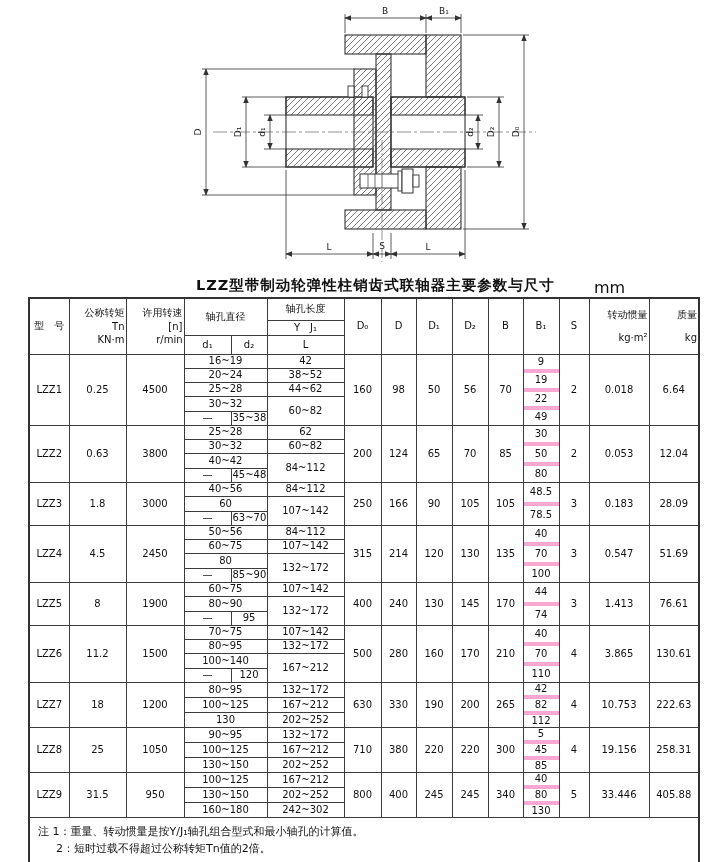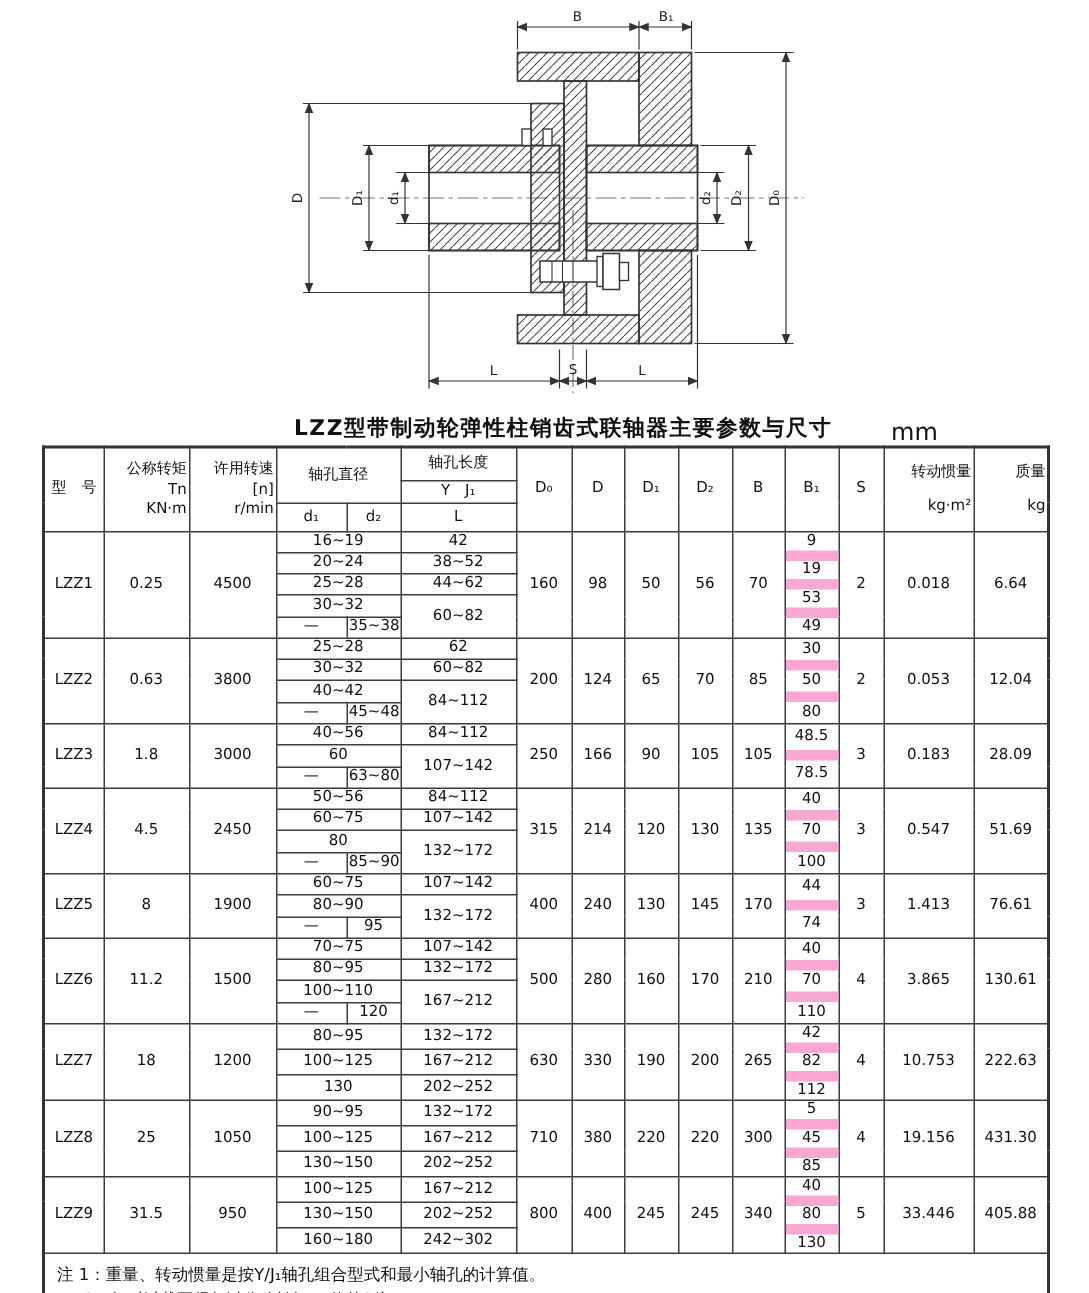--- a/index.html
+++ b/index.html
@@ -24,21 +24,21 @@
     overflow:hidden;white-space:nowrap;
   }
   thead tr.h1{height:22px;}
   thead tr.h2{height:15px;}
   thead tr.h3{height:19px;}
   tbody tr{height:14px;}
   .hdr-stack div{line-height:1.35;text-align:right;}
   .hdr-gap{margin-top:9px;}
   td.b1-cell{padding:0;}
   .b1-stack{display:flex;flex-direction:column;height:100%;width:100%;}
-  .b1-item{flex:1 1 0;display:flex;align-items:center;justify-content:center;border-top:7px solid #f9a8d4;}
+  .b1-item{flex:1 1 0;display:flex;align-items:center;justify-content:center;border-top:4px solid #f9a8d4;}
   .b1-item:first-child{border-top:none;}
   td.notes{
     text-align:left;vertical-align:top;padding:5px 6px 6px 8px;
     height:40px;font-size:11px;white-space:normal;line-height:1.55;
   }
   .note-line2{padding-left:18px;}
   .dim-text{font-size:9px;fill:#222;}
 </style>
 </head>
 <body>
@@ -218,21 +218,21 @@
         <td>42</td>
         <td rowspan="5">160</td>
         <td rowspan="5">98</td>
         <td rowspan="5">50</td>
         <td rowspan="5">56</td>
         <td rowspan="5">70</td>
         <td rowspan="5" class="b1-cell" style="height: 70px;">
           <div class="b1-stack">
             <div class="b1-item">9</div>
             <div class="b1-item">19</div>
-            <div class="b1-item">53</div>
+            <div class="b1-item">22</div>
             <div class="b1-item">49</div>
           </div>
         </td>
         <td rowspan="5">2</td>
         <td rowspan="5">0.018</td>
         <td rowspan="5">6.64</td>
       </tr>
       <tr>
         <td colspan="2">20~24</td>
         <td>38~52</td>
@@ -303,21 +303,21 @@
         <td rowspan="3">3</td>
         <td rowspan="3">0.183</td>
         <td rowspan="3">28.09</td>
       </tr>
       <tr>
         <td colspan="2">60</td>
         <td rowspan="2">107~142</td>
       </tr>
       <tr>
         <td>—</td>
-        <td>63~80</td>
+        <td>63~70</td>
       </tr>
       <tr>
         <td rowspan="4">LZZ4</td>
         <td rowspan="4">4.5</td>
         <td rowspan="4">2450</td>
         <td colspan="2">50~56</td>
         <td>84~112</td>
         <td rowspan="4">315</td>
         <td rowspan="4">214</td>
         <td rowspan="4">120</td>
@@ -395,21 +395,21 @@
         </td>
         <td rowspan="4">4</td>
         <td rowspan="4">3.865</td>
         <td rowspan="4">130.61</td>
       </tr>
       <tr>
         <td colspan="2">80~95</td>
         <td>132~172</td>
       </tr>
       <tr>
-        <td colspan="2">100~110</td>
+        <td colspan="2">100~140</td>
         <td rowspan="2">167~212</td>
       </tr>
       <tr>
         <td>—</td>
         <td>120</td>
       </tr>
       <tr>
         <td rowspan="3">LZZ7</td>
         <td rowspan="3">18</td>
         <td rowspan="3">1200</td>
@@ -452,21 +452,21 @@
         <td rowspan="3">300</td>
         <td rowspan="3" class="b1-cell" style="height: 42px;">
           <div class="b1-stack">
             <div class="b1-item">5</div>
             <div class="b1-item">45</div>
             <div class="b1-item">85</div>
           </div>
         </td>
         <td rowspan="3">4</td>
         <td rowspan="3">19.156</td>
-        <td rowspan="3">431.30</td>
+        <td rowspan="3">258.31</td>
       </tr>
       <tr>
         <td colspan="2">100~125</td>
         <td>167~212</td>
       </tr>
       <tr>
         <td colspan="2">130~150</td>
         <td>202~252</td>
       </tr>
       <tr>

